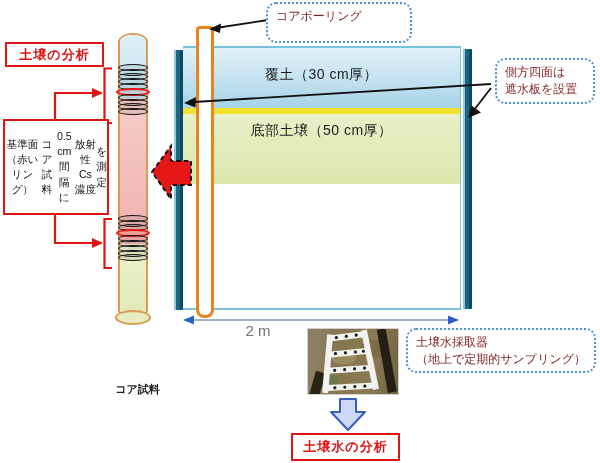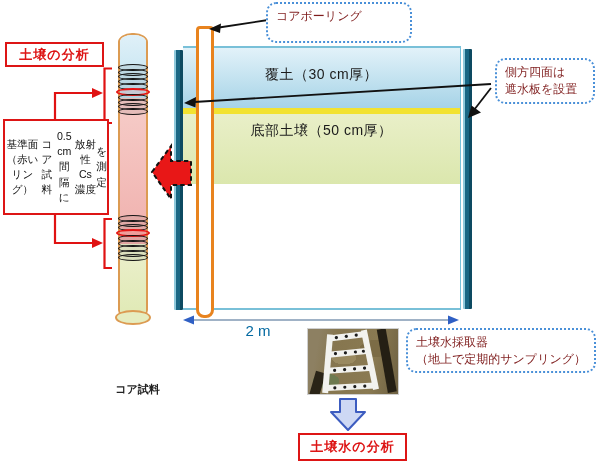--- a/index.html
+++ b/index.html
@@ -40,31 +40,31 @@
   .coil-top{top:66px;}
   .coil-bottom{top:217px;}
   .ring{width:30px;height:7px;border:1.7px solid #151515;border-radius:50%;box-sizing:border-box;
     margin-top:-2.2px;background:rgba(20,20,20,0.07);}
   .ring-red{width:34px;height:8px;border:2.4px solid #e51414;background:rgba(229,20,20,0.12);}
   
   .redbox{position:absolute;box-sizing:border-box;border:2px solid #dd1515;background:#ffffff;
     display:flex;align-items:center;justify-content:center;z-index:8;}
   .redbox-title{font-size:13px;font-weight:bold;color:#dd1515;letter-spacing:1px;}
   .box-soil-analysis{left:5px;top:42px;width:99px;height:25px;}
-  .box-soil-water-analysis{left:298px;top:433px;width:109px;height:28px;}
+  .box-soil-water-analysis{left:291px;top:433px;width:109px;height:28px;}
   .box-slicing{left:3px;top:119px;width:106px;height:96px;flex-direction:row;justify-content:center;}
   .slice-line{font-size:10.6px;line-height:15.2px;color:#111;text-align:center;display:block;}
   .bluebox{position:absolute;box-sizing:border-box;border:2px dotted #4a90d8;border-radius:10px;
     background:#ffffff;padding:4px 8px;z-index:8;}
   .bluebox div{font-size:12px;line-height:17px;color:#7f1d1d;white-space:nowrap;}
   .box-core-boring{left:266px;top:2px;width:146px;height:41px;}
   .box-side-plates{left:495px;top:58px;width:100px;height:46px;}
   .box-sampler{left:406px;top:328px;width:190px;height:45px;}
   
-  .lbl-2m{position:absolute;left:228px;top:322px;width:60px;text-align:center;font-size:15px;color:#0369a1;z-index:8;}
+  .lbl-2m{position:absolute;left:228px;top:322px;width:60px;text-align:center;font-size:15px;color:#737373;z-index:8;}
   .lbl-core-sample{position:absolute;left:105px;top:346px;width:65px;text-align:center;
     font-size:11px;font-weight:bold;color:#222;z-index:8;margin-top:36px;}
   
   .photo{position:absolute;left:307px;top:328px;width:90px;height:65px;overflow:hidden;z-index:8;
     background:
       radial-gradient(ellipse 22px 12px at 20% 80%,#6d7a50 0 60%,transparent 61%),
       radial-gradient(ellipse 26px 14px at 75% 30%,#7c6c46 0 60%,transparent 61%),
       radial-gradient(ellipse 20px 10px at 40% 45%,#9a8a60 0 60%,transparent 61%),
       linear-gradient(100deg,#8d8062 0 12%,#86764f 30%,#8a7a52 70%,#6e6142 100%);
     border:1px solid #cfcfcf;}

